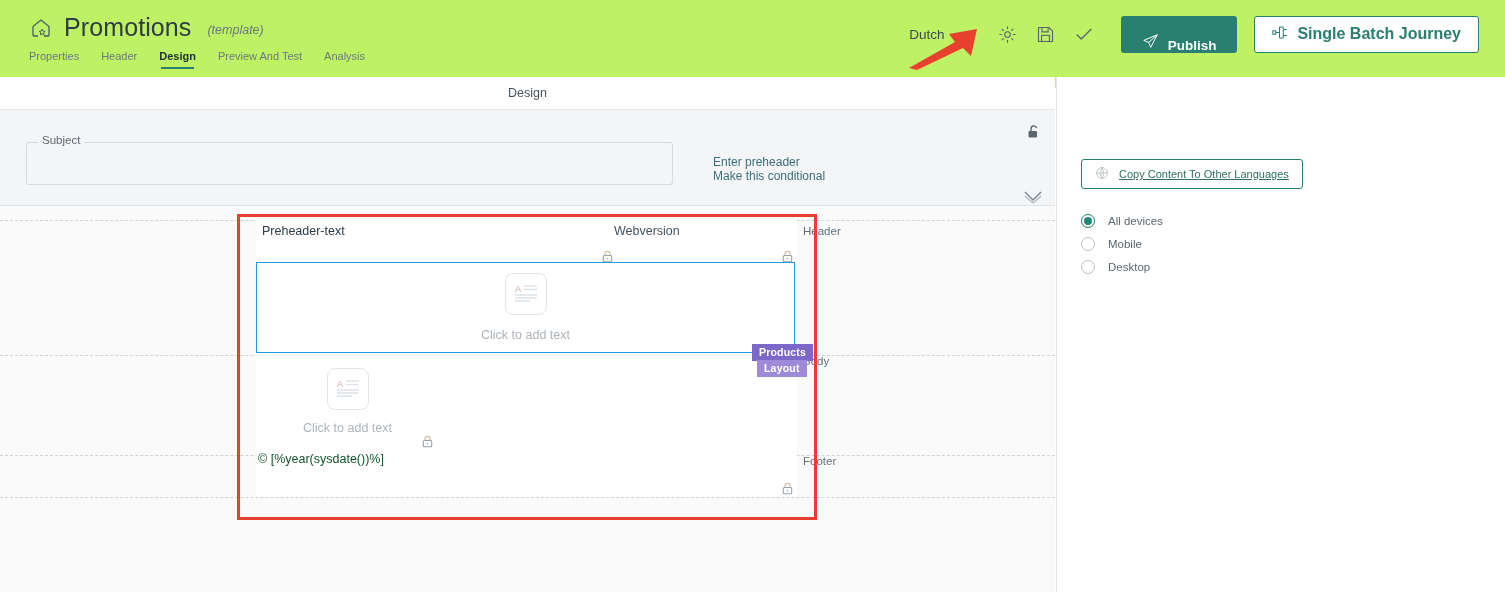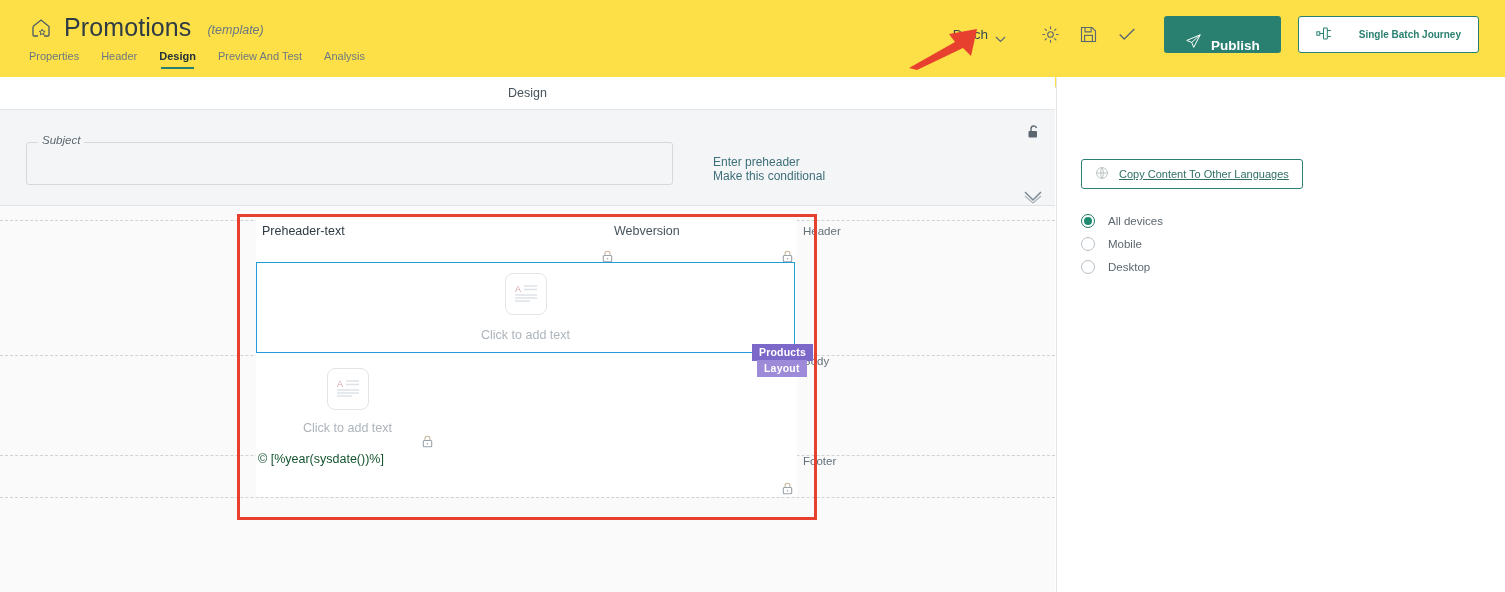--- a/index.html
+++ b/index.html
@@ -9,21 +9,21 @@
     overflow: hidden;
     background: #ffffff;
     font-family: "Liberation Sans", sans-serif;
     -webkit-font-smoothing: antialiased;
   }
   .app { position: relative; width: 1505px; height: 592px; background: #fff; }
 
   
   .topbar {
     position: absolute; left: 0; top: 0; width: 1505px; height: 88px;
-    background: #fde047; border-bottom: 1px solid #e4e7ea;
+    background: #bef264; border-bottom: 1px solid #e4e7ea;
   }
   .title-row { position: absolute; left: 30px; top: 14px; display: flex; align-items: center; gap: 10px; }
   .home-icon { width: 24px; height: 24px; display: block; }
   .app-title {
     font-size: 25px; color: #2e3b44; font-weight: 400; letter-spacing: .1px;
     line-height: 27px;
   }
   .app-subtitle {
     font-size: 12.5px; color: #6b7780; font-style: italic; margin-left: 6px;
     align-self: flex-end; padding-bottom: 4px;
@@ -52,23 +52,23 @@
     cursor: pointer;
   }
   .icon-btn svg { display: block; }
   .btn-publish {
     display: flex; align-items: flex-end; justify-content: center; gap: 9px;
     background: #2a8070; color: #fff; border-radius: 3px;
     height: 37px; padding: 0 21px; font-size: 13.5px; font-weight: bold;
     cursor: pointer; margin-left: 18px;
   }
   .btn-journey {
-    display: flex; align-items: center; justify-content: center; gap: 26px;
+    display: flex; align-items: center; justify-content: center; gap: 8px;
     background: #fff; color: #2a8070; border: 1px solid #2a8070; border-radius: 3px;
-    height: 37px; padding: 0 17px; font-size: 10px; font-weight: bold;
+    height: 37px; padding: 0 17px; font-size: 16px; font-weight: bold;
     cursor: pointer; margin-left: 17px;
   }
 
   
   .design-bar {
     position: absolute; left: 0; top: 77px; width: 1055px; height: 33px;
     background: #fff; border-bottom: 1px solid #e4e7ea;
     display: flex; align-items: center; justify-content: center;
   }
   .design-bar span { font-size: 12.5px; color: #46525a; }
@@ -77,21 +77,21 @@
   .subject-panel {
     position: absolute; left: 0; top: 110px; width: 1055px; height: 96px;
     background: #f4f5f6; border-bottom: 1px solid #e0e3e6;
   }
   .subject-field {
     position: absolute; left: 26px; top: 32px; width: 647px; height: 43px;
     border: 1px solid #d5d9dd; border-radius: 3px; background: transparent;
   }
   .subject-legend {
     position: absolute; left: 11px; top: -9px; background: #f4f5f6;
-    padding: 0 4px; font-size: 11.5px; color: #5c6770; font-style: italic;
+    padding: 0 4px; font-size: 11.5px; color: #5c6770;
   }
   .subject-input {
     width: 100%; height: 100%; border: 0; background: transparent; outline: none;
     padding: 0 10px; font-family: "Liberation Sans", sans-serif; font-size: 13px; color: #2e3b44;
   }
   .preheader-links { position: absolute; left: 713px; top: 45px; }
   .preheader-links a {
     display: block; font-size: 12px; color: #3c6e7a; text-decoration: none; line-height: 14px;
     cursor: pointer;
   }

